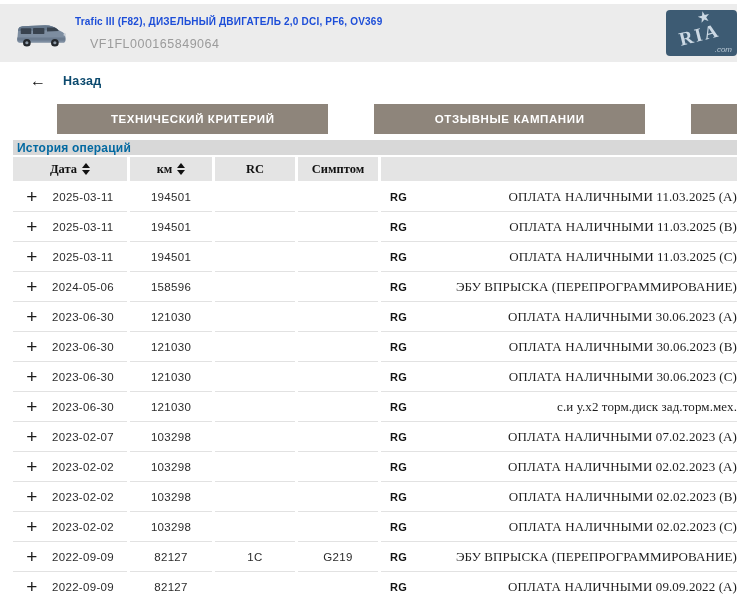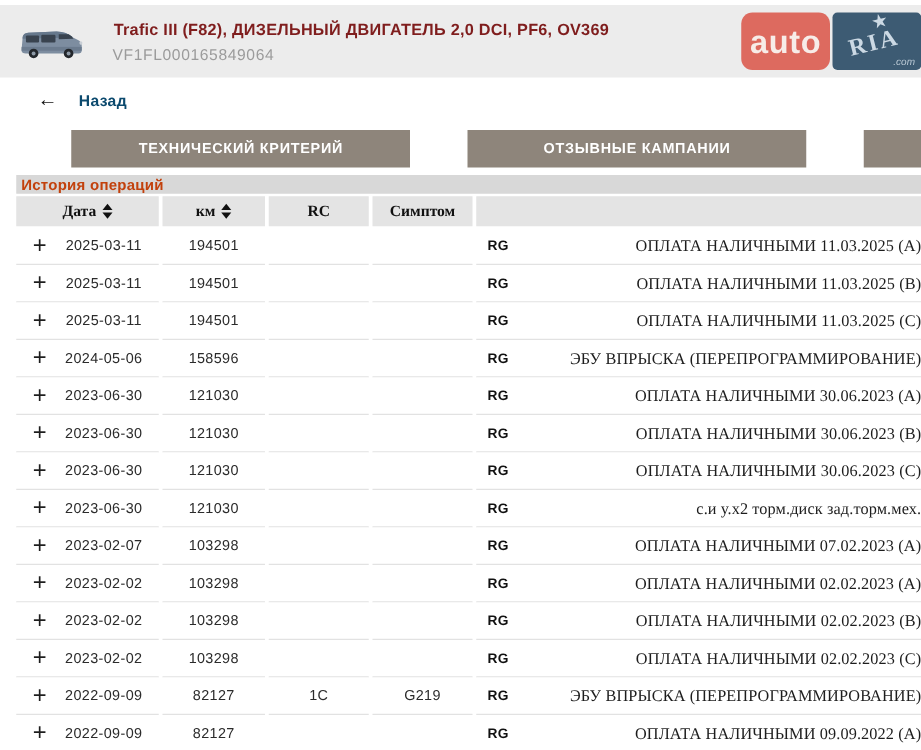--- a/index.html
+++ b/index.html
@@ -5,21 +5,21 @@
   html,body{margin:0;padding:0;}
   body{
     width:737px;height:600px;overflow:hidden;background:#fff;
     font-family:"Liberation Sans",sans-serif;color:#1c1c1c;
   }
   #app{position:relative;width:737px;height:600px;overflow:hidden;}
 
   
   .band{position:absolute;top:4px;left:0;right:0;height:58px;background:#ececec;}
   .van{position:absolute;left:12px;top:14px;width:56px;height:32px;}
-  .title{position:absolute;left:91px;top:12px;font-size:13px;font-weight:bold;color:#7f1d1d;letter-spacing:.2px;}
+  .title{position:absolute;left:75px;top:12px;font-size:10px;font-weight:bold;color:#1d4ed8;letter-spacing:.2px;}
   .vin{position:absolute;left:90px;top:33px;font-size:12.5px;color:#9b9b9b;letter-spacing:.5px;}
 
   .logo{position:absolute;right:0;top:6px;height:46px;display:flex;gap:2px;}
   .logo-auto{
     width:71px;height:46px;background:#dd6a5f;border-radius:9px;
     display:flex;align-items:center;justify-content:center;
     color:#f7ece8;font-size:26px;font-weight:bold;letter-spacing:.5px;
   }
   .logo-ria{
     position:relative;width:71px;height:46px;background:#3d5b73;border-radius:4px;overflow:hidden;
@@ -42,21 +42,21 @@
   }
   .tab1{width:315px;}
   .tab2{width:314px;}
   .tab3{width:314px;justify-content:flex-start;padding-left:83px;box-sizing:border-box;}
 
   
   .section-bar{
     position:absolute;top:140px;left:13px;width:724px;height:15px;background:#d8d8d8;
     display:flex;align-items:center;
   }
-  .section-bar span{font-size:12px;font-weight:bold;color:#c2410c;padding-left:4px;letter-spacing:.2px;}
+  .section-bar span{font-size:12px;font-weight:bold;color:#0369a1;padding-left:4px;letter-spacing:.2px;}
 
   
   .table{position:absolute;top:157px;left:13px;width:724px;}
   .thead{display:grid;grid-template-columns:114px 82px 80px 80px 1fr;column-gap:3px;}
   .th{
     height:24px;background:#e4e4e4;display:flex;align-items:center;justify-content:center;
     font-family:"Liberation Serif",serif;font-size:12.5px;font-weight:bold;color:#111;
   }
   .sort{display:inline-flex;flex-direction:column;gap:2px;margin-left:5px;}
   .sort i{display:block;width:0;height:0;border-left:4px solid transparent;border-right:4px solid transparent;}
@@ -95,21 +95,20 @@
       <circle cx="17" cy="28" r="4.4" fill="#23272c"></circle>
       <circle cx="17" cy="28" r="1.8" fill="#8d99a6"></circle>
       <circle cx="49" cy="28" r="4.4" fill="#23272c"></circle>
       <circle cx="49" cy="28" r="1.8" fill="#8d99a6"></circle>
       <rect x="59" y="17" width="2.5" height="3" rx="1" fill="#c9cfd6"></rect>
     </svg>
     <div class="title">Trafic III (F82), ДИЗЕЛЬНЫЙ ДВИГАТЕЛЬ 2,0 DCI, PF6, OV369</div>
     <div class="vin">VF1FL000165849064</div>
 
     <div class="logo">
-      <div class="logo-auto">auto</div>
       <div class="logo-ria">
         <span class="star">★</span>
         <span class="ria">RIA</span>
         <span class="com">.com</span>
       </div>
     </div>
   </div>
 
   <div class="back">
     <span class="arr">←</span>

